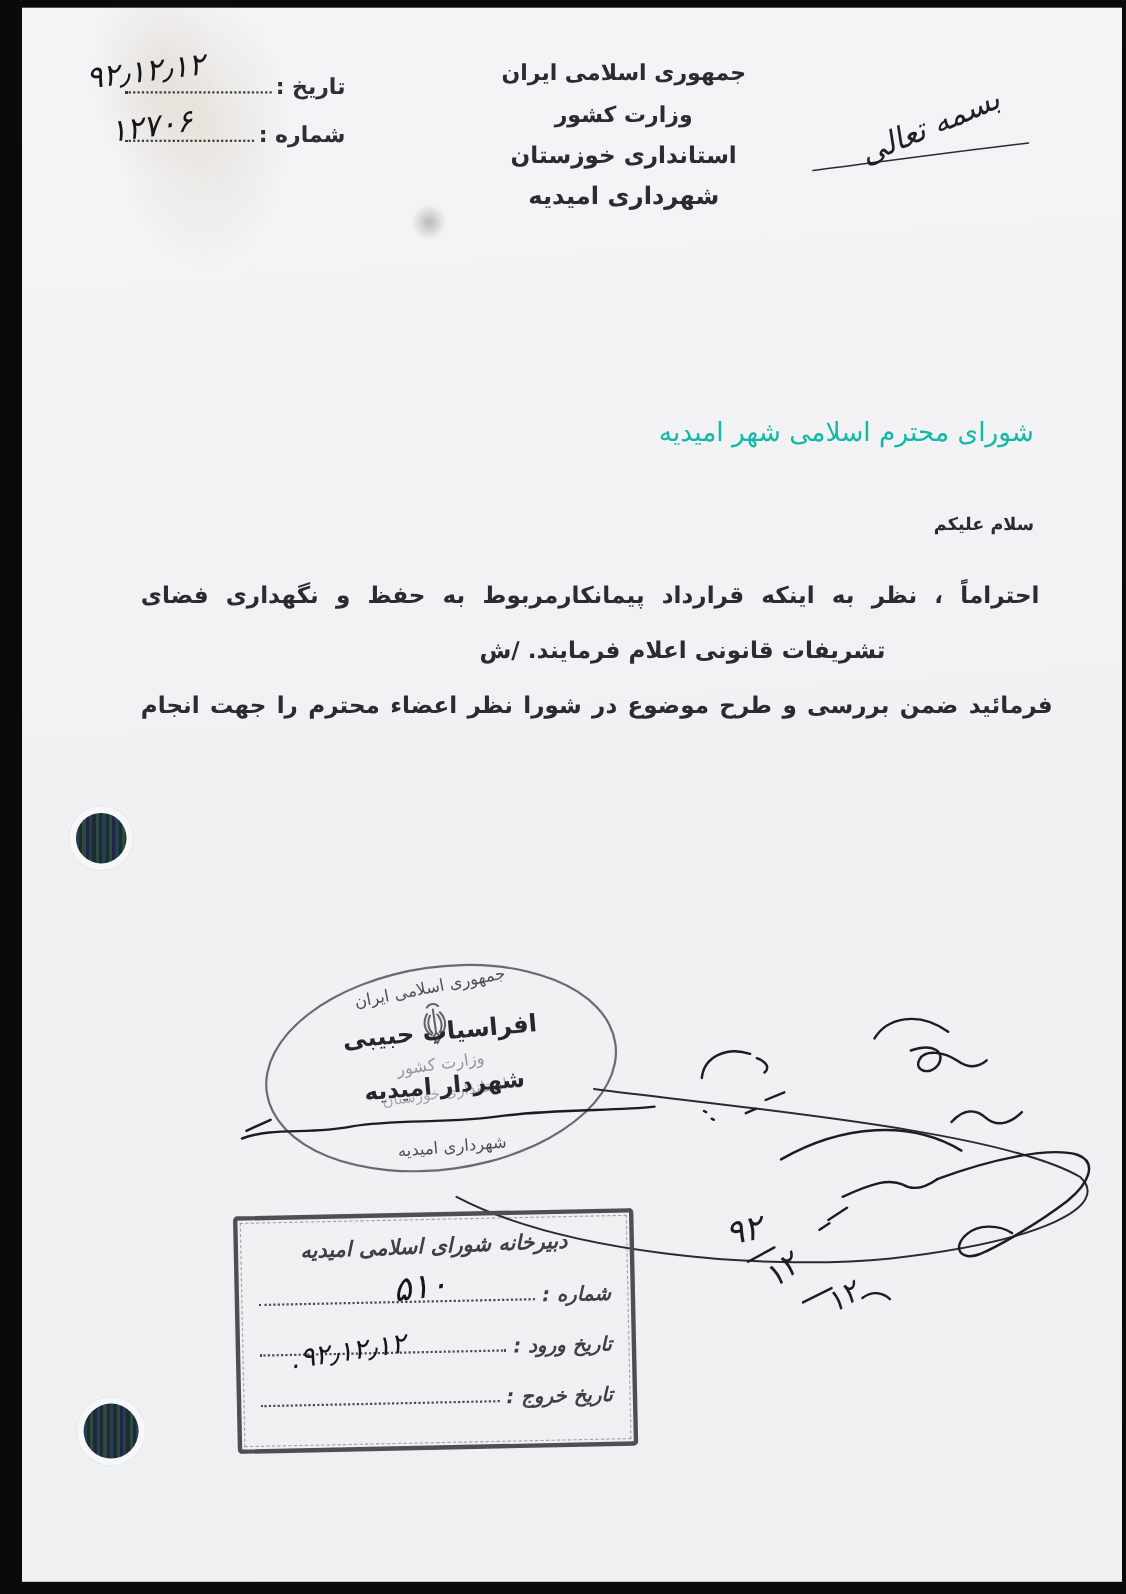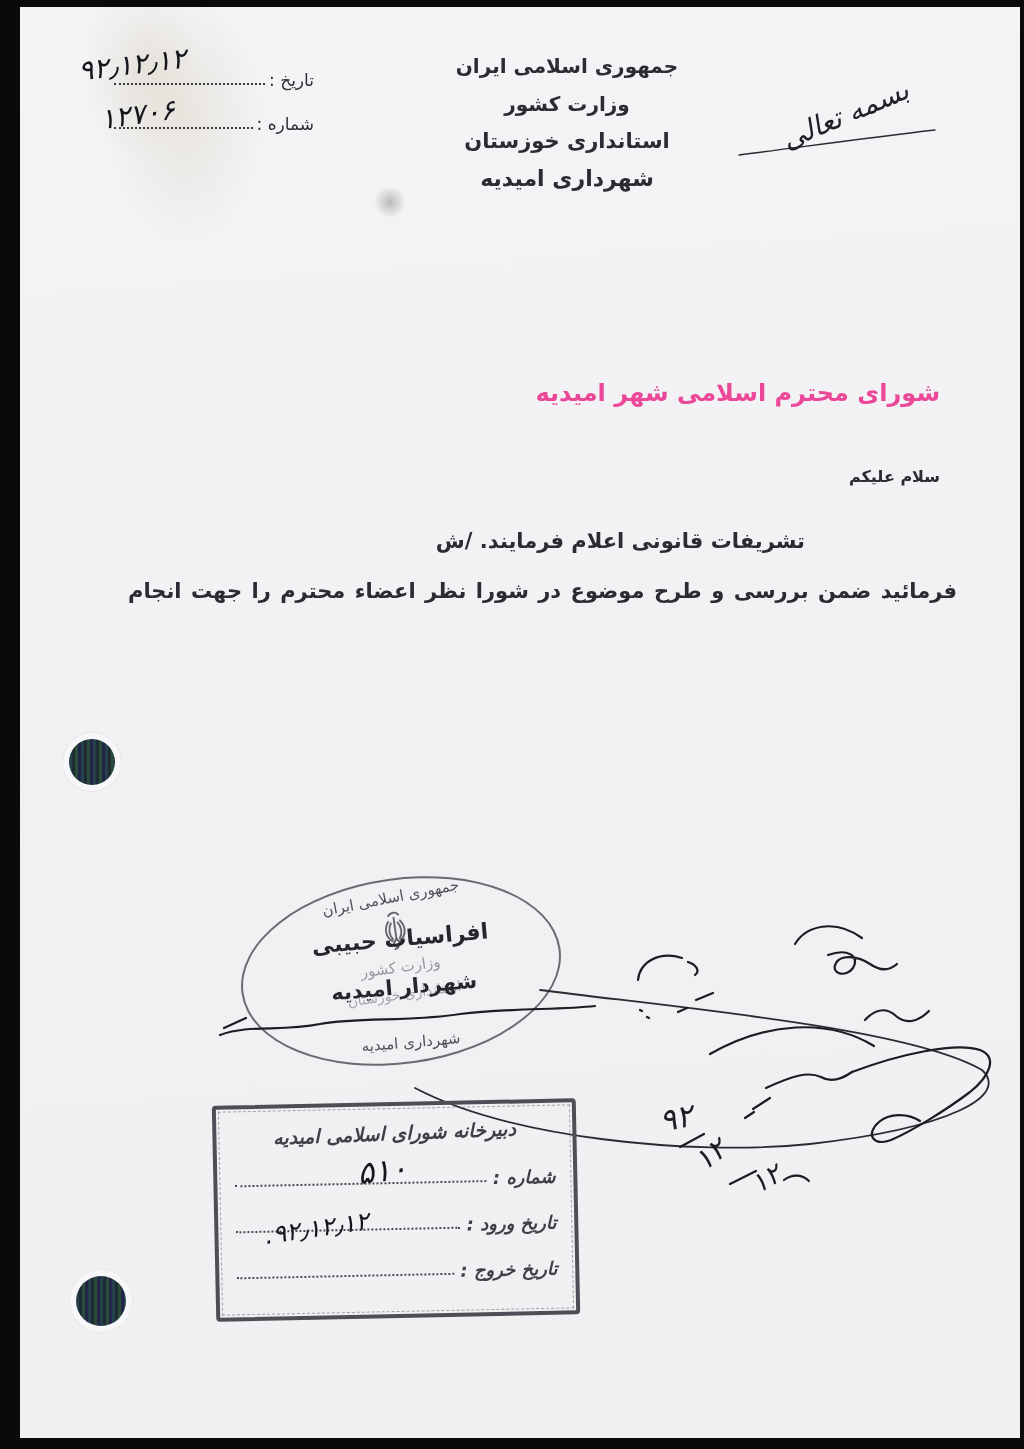--- a/index.html
+++ b/index.html
@@ -23,34 +23,34 @@
   
   #letterhead{left:402px;top:46px;width:330px;text-align:center;direction:rtl;color:#2b2b33;}
   #letterhead .lh1{font-size:20px;font-weight:600;letter-spacing:1px;line-height:40px;}
   #letterhead .lh2{font-size:20px;font-weight:bold;line-height:36px;}
   #letterhead .lh3{font-size:21px;font-weight:600;line-height:38px;}
   #letterhead .lh4{font-size:22px;font-weight:bold;line-height:38px;}
 
   
   #meta{left:36px;top:62px;width:278px;direction:rtl;}
   .meta-row{display:flex;align-items:flex-end;height:28px;margin-bottom:16px;}
-  .meta-label{font-size:17px;font-weight:normal;color:#2e2e35;white-space:nowrap;}
+  .meta-label{font-size:20px;font-weight:bold;color:#2e2e35;white-space:nowrap;}
   .meta-dots{flex:1;border-bottom:2px dotted #3a3a41;margin:0 4px 5px 0;height:1px;}
   .short-dots{margin-left:78px;}
   .handwrite{color:#15151c;font-style:italic;white-space:nowrap;}
   #hw-date{left:78px;top:48px;font-size:28px;letter-spacing:3px;transform:rotate(-7deg);}
   #hw-number{left:100px;top:98px;font-size:28px;letter-spacing:8px;transform:rotate(-8deg);}
 
   
   #besmele-text{left:778px;top:98px;font-size:28px;font-style:italic;color:#1f1f26;
     transform:rotate(-23deg);letter-spacing:1px;}
   #besmele-svg{left:735px;top:85px;}
 
   
-  #recipient{right:84px;top:379px;font-size:24px;font-weight:bold;color:#ec4899;direction:rtl;}
+  #recipient{right:84px;top:379px;font-size:24px;font-weight:normal;color:#14b8a6;direction:rtl;}
   #greeting{right:84px;top:467px;font-size:16px;font-weight:bold;color:#2b2b33;direction:rtl;}
 
   
   #body-text{left:128px;top:516px;width:829px;direction:rtl;color:#2b2b33;}
   .body-line{
     font-size:21px;font-weight:bold;line-height:50px;height:50px;
     text-align:justify;text-align-last:justify;white-space:nowrap;
   }
   .body-line.first{padding-right:12px;}
   .body-line.last{text-align-last:right;padding-right:152px;}
@@ -139,20 +139,21 @@
 
 <svg id="besmele-svg" class="abs" width="260" height="115" viewBox="0 0 260 115">
   <path class="sig-thin" d="M 4 70 C 60 63, 130 53, 200 45" style="stroke-width:1.4"></path>
 </svg>
 <div id="besmele-text" class="abs noselect">بسمه تعالی</div>
 
 <div id="recipient" class="abs noselect">شورای محترم اسلامی شهر امیدیه</div>
 <div id="greeting" class="abs noselect">سلام علیکم</div>
 
 <div id="body-text" class="abs noselect">
+  <div class="body-line first">احتراماً ، نظر به اینکه قرارداد پیمانکارمربوط به حفظ و نگهداری فضای</div>
   <div class="body-line last">تشریفات قانونی اعلام فرمایند. /ش</div>
   <div class="body-line">فرمائید ضمن بررسی و طرح موضوع در شورا نظر اعضاء محترم را جهت انجام</div>
 </div>
 
 <div id="oval-stamp" class="abs noselect">
   <div class="arc-top">جمهوری اسلامی ایران</div>
   <svg id="emblem" width="34" height="44" viewBox="0 0 40 48">
     <g fill="none" stroke="#4b4b55" stroke-width="2.2" stroke-linecap="round" opacity="0.85">
       <path d="M 14 6 C 17 2, 23 2, 26 6"></path>
       <path d="M 20 9 L 20 34"></path>

